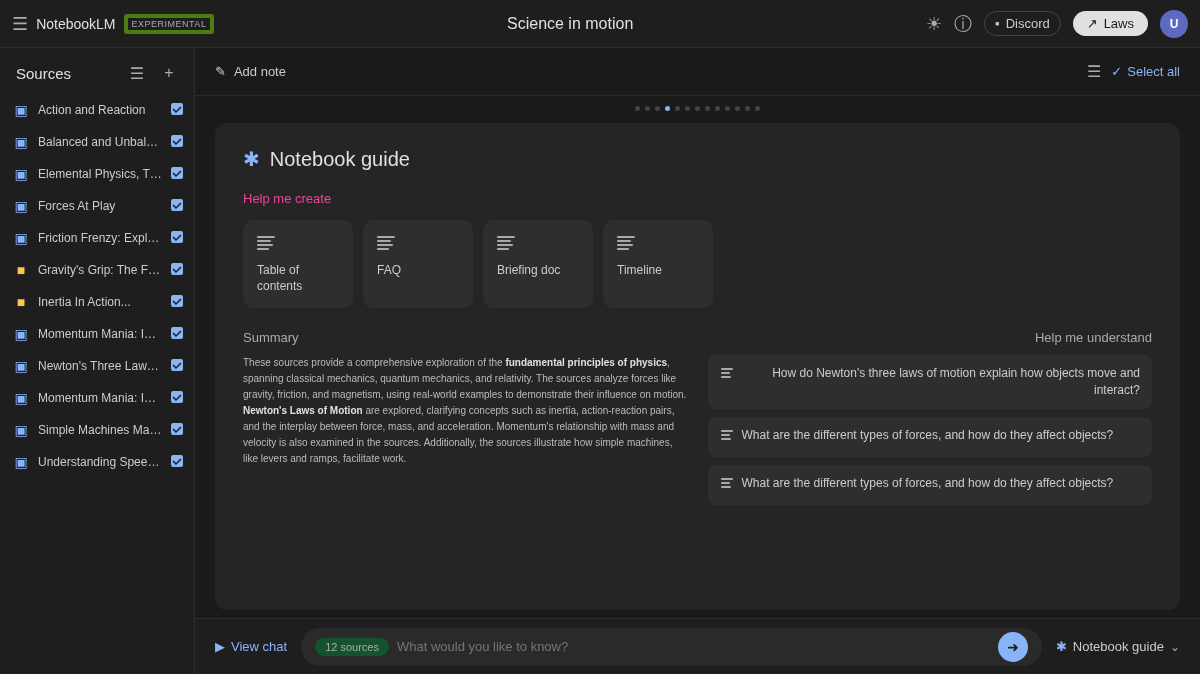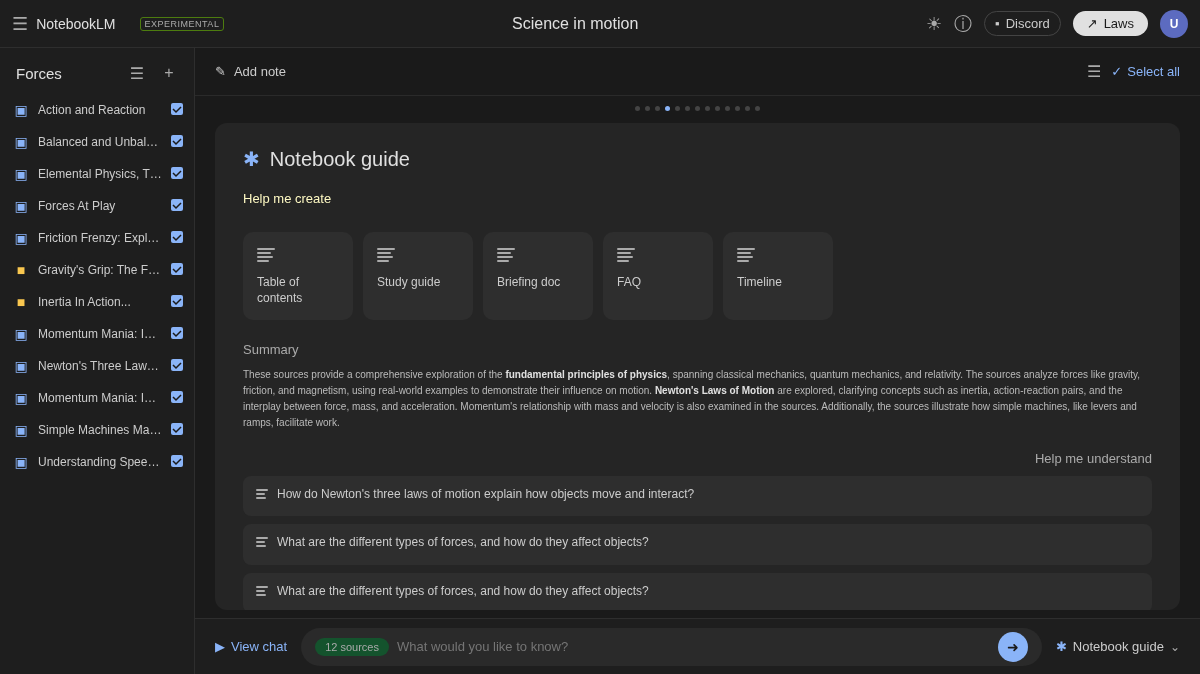--- a/index.html
+++ b/index.html
@@ -37,26 +37,25 @@
       cursor: pointer;
     }
     .app-name {
       font-size: 14px;
       font-weight: 500;
       color: #e0e0e0;
     }
     .experimental-badge {
       font-size: 9px;
       color: #aaa;
-      border: 1px solid #4d7c0f;
+      border: 4px solid #4d7c0f;
       border-radius: 3px;
       padding: 1px 4px;
       text-transform: uppercase;
       letter-spacing: 0.5px;
-      margin-left: 16px;
     }
     .header-center {
       flex: 1;
       display: flex;
       justify-content: center;
     }
     .notebook-title {
       font-size: 16px;
       color: #e0e0e0;
     }
@@ -268,22 +267,22 @@
       font-size: 20px;
     }
     .guide-title {
       font-size: 20px;
       font-weight: 500;
       color: #e0e0e0;
     }
 
     .help-create-label {
       font-size: 13px;
-      color: #fef9c3;
-      margin-bottom: 26px;
+      color: #ec4899;
+      margin-bottom: 14px;
     }
 
     .create-options {
       display: flex;
       gap: 10px;
       margin-bottom: 22px;
     }
     .create-option-card {
       background: #2e2e2e;
       border-radius: 10px;
@@ -302,21 +301,20 @@
       font-size: 12px;
       color: #ccc;
       line-height: 1.3;
     }
 
     
     .bottom-section {
       display: flex;
       gap: 20px;
       margin-top: 0;
-      flex-direction: column;
     }
     .summary-col {
       flex: 1;
     }
     .understand-col {
       flex: 1;
       text-align: right;
     }
     .section-label {
       font-size: 13px;
@@ -451,21 +449,21 @@
       <span>Laws</span>
     </button>
     <div class="avatar">U</div>
   </div>
 </div>
 
 <div class="main-layout">
 
   <div class="sidebar">
     <div class="sidebar-header">
-      <span class="sources-title">Forces</span>
+      <span class="sources-title">Sources</span>
       <div class="sidebar-actions">
         <span class="sidebar-icon-btn">☰</span>
         <span class="sidebar-icon-btn">+</span>
       </div>
     </div>
 
     <div id="source-list">
         <div class="source-item">
           <span class="source-icon">
             <span class="source-icon-doc">▣</span>
@@ -645,43 +643,32 @@
     </div>
             <div class="create-option-card">
       <span class="create-icon">
         <svg width="18" height="14" viewBox="0 0 18 14" fill="none">
           <rect x="0" y="0" width="18" height="2" rx="1" fill="#aaa"></rect>
           <rect x="0" y="4" width="14" height="2" rx="1" fill="#aaa"></rect>
           <rect x="0" y="8" width="16" height="2" rx="1" fill="#aaa"></rect>
           <rect x="0" y="12" width="12" height="2" rx="1" fill="#aaa"></rect>
         </svg>
       </span>
-      <span class="create-option-label">Study guide</span>
+      <span class="create-option-label">FAQ</span>
     </div>
             <div class="create-option-card">
       <span class="create-icon">
         <svg width="18" height="14" viewBox="0 0 18 14" fill="none">
           <rect x="0" y="0" width="18" height="2" rx="1" fill="#aaa"></rect>
           <rect x="0" y="4" width="14" height="2" rx="1" fill="#aaa"></rect>
           <rect x="0" y="8" width="16" height="2" rx="1" fill="#aaa"></rect>
           <rect x="0" y="12" width="12" height="2" rx="1" fill="#aaa"></rect>
         </svg>
       </span>
       <span class="create-option-label">Briefing doc</span>
-    </div>
-            <div class="create-option-card">
-      <span class="create-icon">
-        <svg width="18" height="14" viewBox="0 0 18 14" fill="none">
-          <rect x="0" y="0" width="18" height="2" rx="1" fill="#aaa"></rect>
-          <rect x="0" y="4" width="14" height="2" rx="1" fill="#aaa"></rect>
-          <rect x="0" y="8" width="16" height="2" rx="1" fill="#aaa"></rect>
-          <rect x="0" y="12" width="12" height="2" rx="1" fill="#aaa"></rect>
-        </svg>
-      </span>
-      <span class="create-option-label">FAQ</span>
     </div>
             <div class="create-option-card">
       <span class="create-icon">
         <svg width="18" height="14" viewBox="0 0 18 14" fill="none">
           <rect x="0" y="0" width="18" height="2" rx="1" fill="#aaa"></rect>
           <rect x="0" y="4" width="14" height="2" rx="1" fill="#aaa"></rect>
           <rect x="0" y="8" width="16" height="2" rx="1" fill="#aaa"></rect>
           <rect x="0" y="12" width="12" height="2" rx="1" fill="#aaa"></rect>
         </svg>
       </span>

